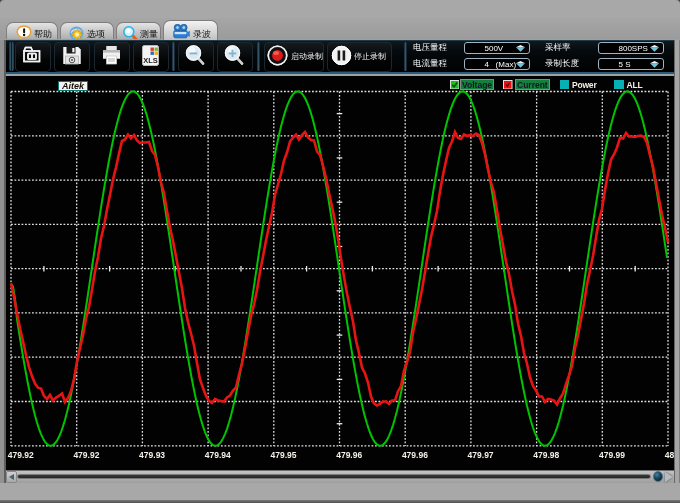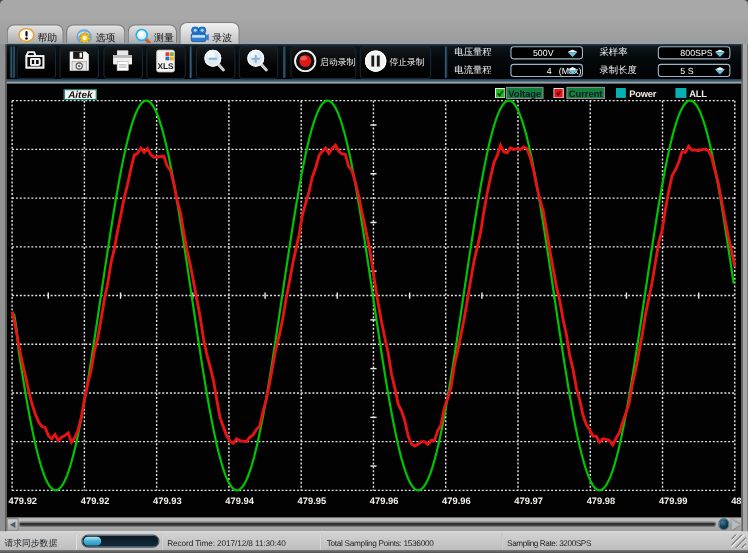--- a/index.html
+++ b/index.html
@@ -269,21 +269,21 @@
 
   <div class="sep" style="left:404px"></div>
   <div class="ddlbl" style="left:413px; top:41.5px;">电压量程</div>
   <div class="ddlbl" style="left:413px; top:57.5px;">电流量程</div>
   <div class="dd" style="left:463.5px; top:41.5px;">500V<span class="arr">
         <svg width="9" height="7" viewBox="0 0 9 7">
           <polygon points="0,2.2 4.5,0 9,2.2 4.5,2.8" fill="#e6f6fa"></polygon>
           <polygon points="0,2.2 4.5,2.8 9,2.2 4.5,6.8" fill="#6cc4dc"></polygon>
         </svg>
       </span></div>
-  <div class="dd" style="left:463.5px; top:57.5px;text-align:right;">4&nbsp;&nbsp;&nbsp;(Max)<span class="arr">
+  <div class="dd" style="left:463.5px; top:57.5px;">4&nbsp;&nbsp;&nbsp;(Max)<span class="arr">
         <svg width="9" height="7" viewBox="0 0 9 7">
           <polygon points="0,2.2 4.5,0 9,2.2 4.5,2.8" fill="#e6f6fa"></polygon>
           <polygon points="0,2.2 4.5,2.8 9,2.2 4.5,6.8" fill="#6cc4dc"></polygon>
         </svg>
       </span></div>
   <div class="ddlbl" style="left:545px; top:41.5px;">采样率</div>
   <div class="ddlbl" style="left:545px; top:57.5px;">录制长度</div>
   <div class="dd" style="left:597.5px; top:41.5px;">800SPS<span class="arr">
         <svg width="9" height="7" viewBox="0 0 9 7">
           <polygon points="0,2.2 4.5,0 9,2.2 4.5,2.8" fill="#e6f6fa"></polygon>
@@ -374,30 +374,16 @@
       <div class="axl" style="left:638.7px">480.00</div>
   </div>
 
   <div id="sbar">
     <div id="strack"></div>
     <div id="sbl"></div>
     <div id="sthumb"></div>
     <div id="sbr"></div>
   </div>
 
-  <div id="status">
-    <div class="stxt" style="left:4px; font-size:8px; top:4px;">请求同步数据</div>
-    <div class="ssep" style="left:69px"></div>
-    <div id="prog">
-        <div class="fill"></div>
-      </div>
-    <div class="ssep" style="left:146.5px"></div>
-    <div class="stxt" style="left:152px; letter-spacing:-0.1px;">Record Time: 2017/12/8 11:30:40</div>
-    <div class="ssep" style="left:290.5px"></div>
-    <div class="stxt" style="left:297px; letter-spacing:-0.28px;">Total Sampling Points: 1536000</div>
-    <div class="ssep" style="left:455.5px"></div>
-    <div class="stxt" style="left:461px; letter-spacing:-0.4px;">Sampling Rate: 3200SPS</div>
-    <div id="grip"></div>
-  </div>
   <div id="botedge"></div>
   <div id="lborder"></div>
   <div id="rborder"></div>
 </div>
 
 </body></html>

